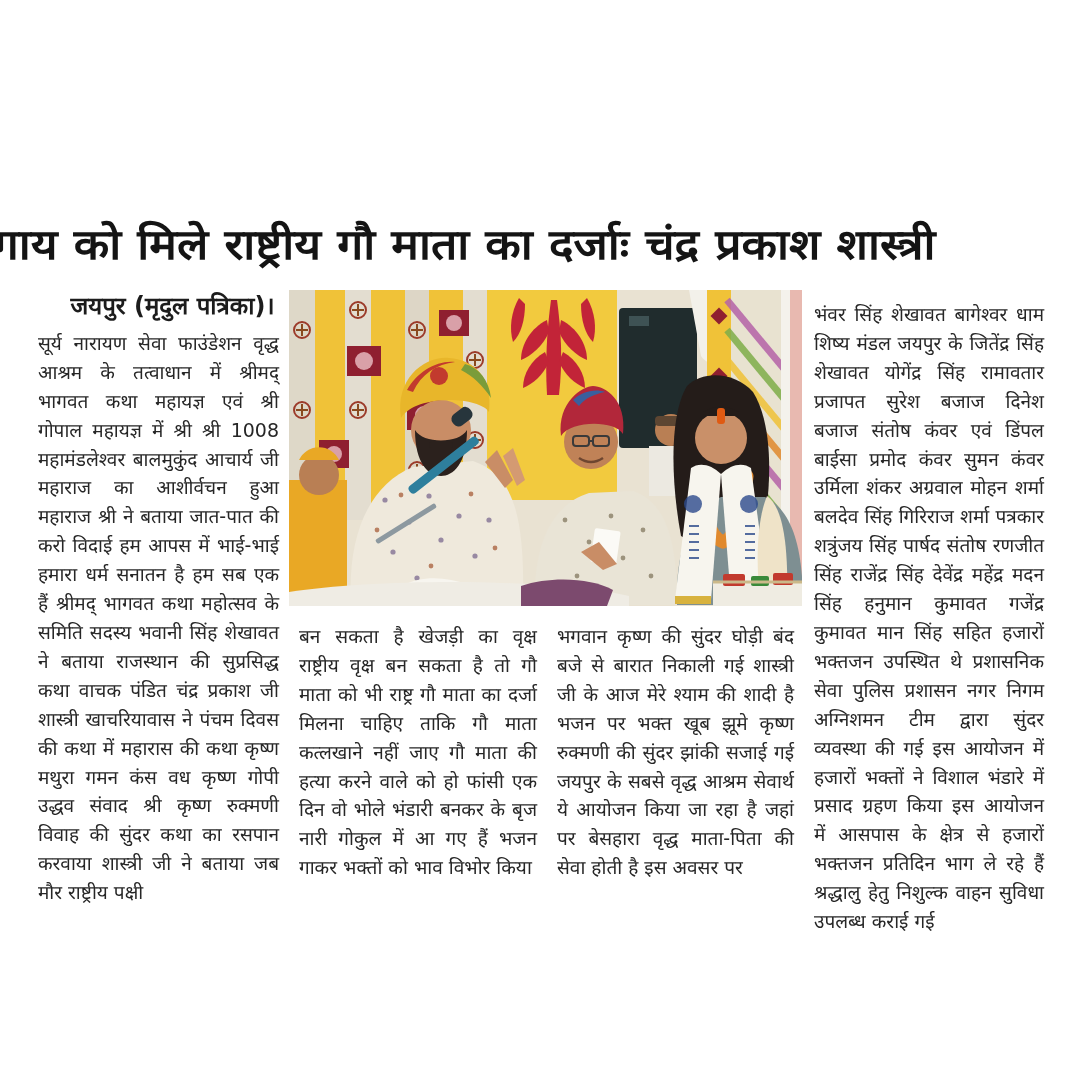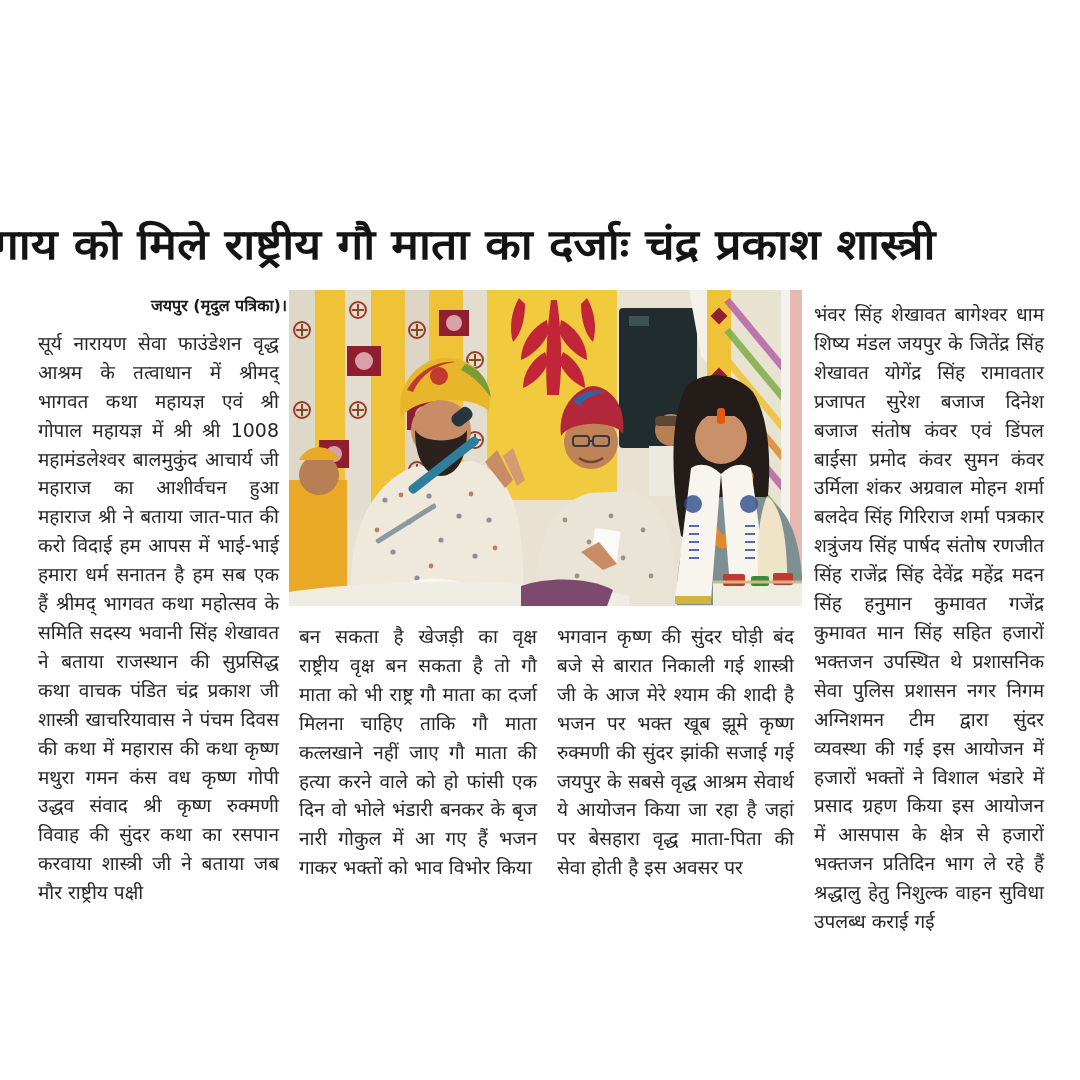--- a/index.html
+++ b/index.html
@@ -41,23 +41,23 @@
     color: #262626;
     text-align: justify;
     text-justify: inter-word;
   }
   .col-left   { left: 30px;  top: 292px; width: 257px; height: 574px; }
   .col-midl   { left: 291px; top: 614px; width: 254px; height: 252px; }
   .col-midr   { left: 549px; top: 614px; width: 253px; height: 252px; }
   .col-right  { left: 806px; top: 292px; width: 246px; height: 574px; }
   .dateline {
     font-weight: 700;
-    font-size: 16px;
+    font-size: 24px;
     text-indent: 28px;
-    text-align: right;
+    text-align: center;
     color: #1c1c1c;
     margin: 0 0 1px 0;
   }
   .coltext { margin: 8px; }
   .photo-wrap {
     position: absolute;
     left: 289px;
     top: 290px;
     width: 513px;
     height: 316px;

